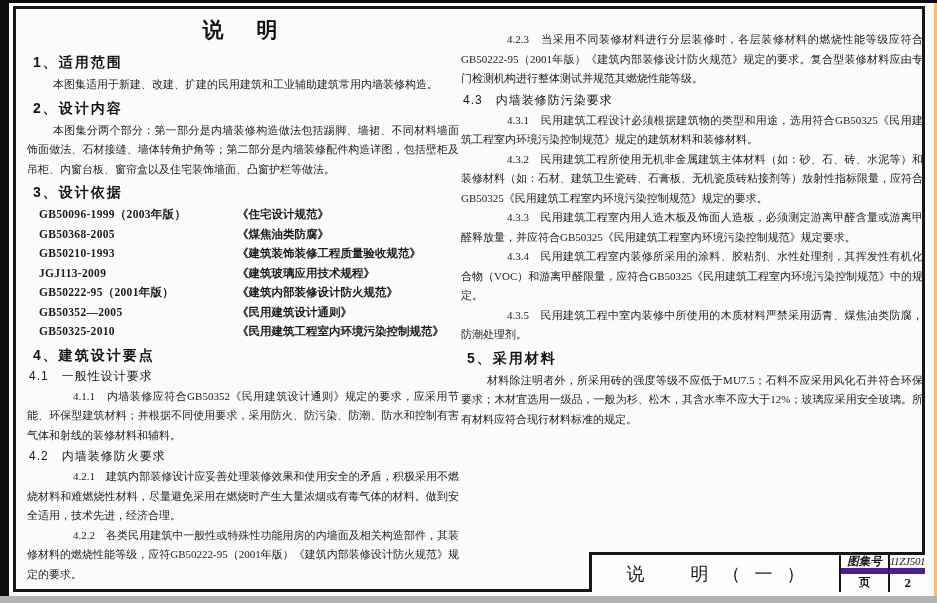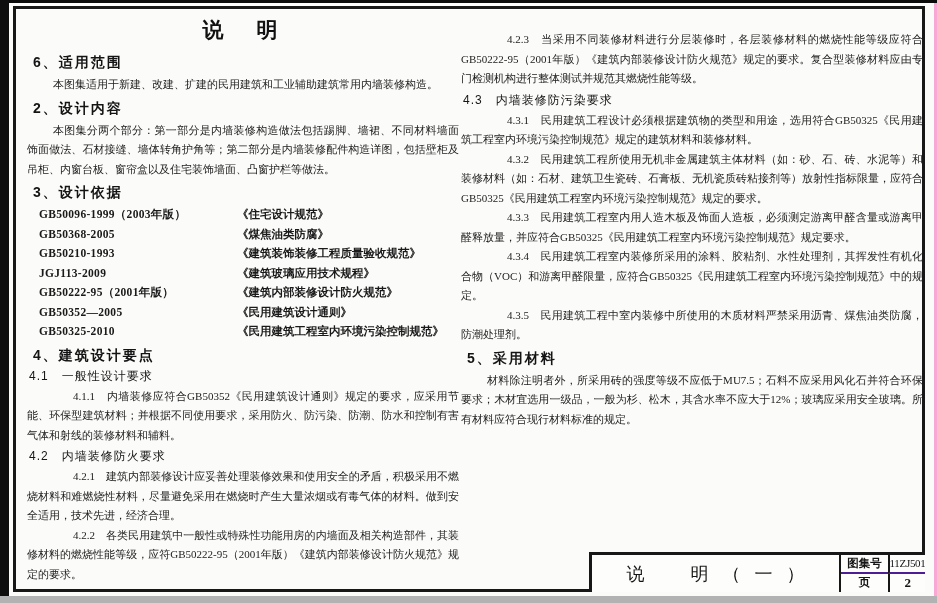--- a/index.html
+++ b/index.html
@@ -1,18 +1,18 @@
 <!DOCTYPE html>
 <html><head>
 <meta charset="utf-8">
 <style>
   html,body { margin:0; padding:0; background:#8f8f8f; }
   .stage {
     position:relative; width:937px; height:603px; overflow:hidden;
-    background:#f9a8d4;
+    background:#fdba74;
     font-family:"Liberation Serif","DejaVu Serif",serif;
     color:#1a1a1a;
   }
   .paper { position:absolute; left:9px; top:2px; width:925px; height:594px; background:#fbfbf9; }
   .edge-top { position:absolute; left:0; top:0; width:937px; height:3px; background:#0b0b0b; }
   .edge-left { position:absolute; left:0; top:0; width:9px; height:597px; background:#0e0e0e; }
   .edge-bottom { position:absolute; left:0; top:596px; width:937px; height:7px; background:#b2b2b2; }
   .frame {
     position:absolute; left:13px; top:6px; width:912px; height:586px;
     box-sizing:border-box; border:3px solid #171717;
@@ -54,40 +54,40 @@
     font-size:18px; letter-spacing:14px; text-indent:14px; color:#151515;font-family:Liberation Serif, serif;
   }
   .tb-grid {
     flex:0 0 86px; box-sizing:border-box; border-left:2px solid #171717;
     display:grid; grid-template-columns:47px 1fr; grid-template-rows:1fr 1fr;
   }
   .tb-cell {
     display:flex; align-items:center; justify-content:center;
     font-size:11.5px; white-space:nowrap; color:#151515; overflow:hidden;
   }
-  .tb-cell.bb { border-bottom:2px solid #4c1d95; }
+  .tb-cell.bb { border-bottom:6px solid #4c1d95;font-style:italic; }
   .tb-cell.bl { border-left:2px solid #171717; }
   .tb-label { font-weight:700; letter-spacing:0; }
   .tb-value { font-size:11px; letter-spacing:-.3px; }
   .tb-value.big { font-size:13px; font-weight:700; }
 </style>
 </head>
 <body>
 
 <div class="stage">
   <div class="paper"></div>
   <div class="edge-top"></div>
   <div class="edge-left"></div>
   <div class="edge-bottom"></div>
   <div class="frame"></div>
 
   <div class="col col-left">
     <div class="doc-title">说　明</div>
 
-    <div class="h1">6、适用范围</div>
+    <div class="h1">1、适用范围</div>
     <p class="para">本图集适用于新建、改建、扩建的民用建筑和工业辅助建筑常用内墙装修构造。</p>
 
     <div class="h1">2、设计内容</div>
     <p class="para">本图集分两个部分：第一部分是内墙装修构造做法包括踢脚、墙裙、不同材料墙面饰面做法、石材接缝、墙体转角护角等；第二部分是内墙装修配件构造详图，包括壁柜及吊柜、内窗台板、窗帘盒以及住宅装饰墙面、凸窗护栏等做法。</p>
 
     <div class="h1">3、设计依据</div>
     <div class="refs">
       <div class="ref-row">
         <span class="ref-code">GB50096-1999（2003年版）</span>
         <span class="ref-name">《住宅设计规范》</span>

